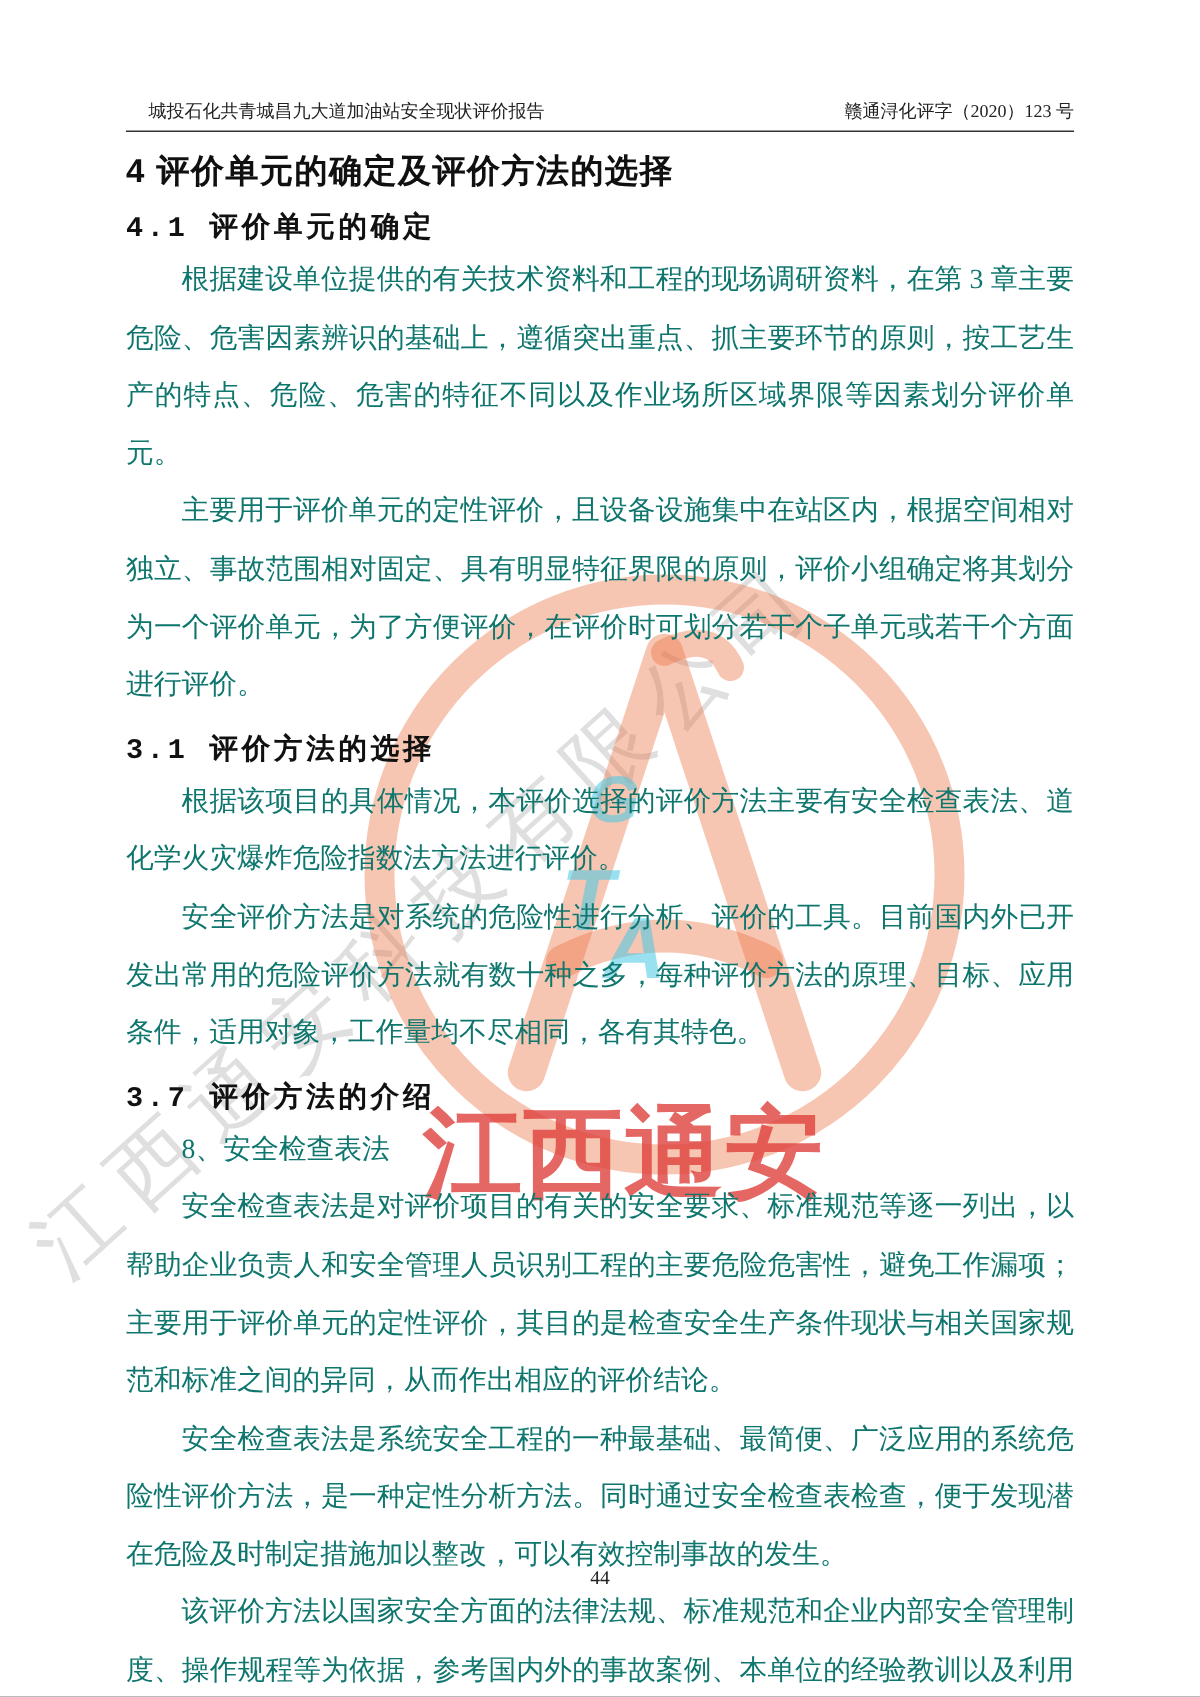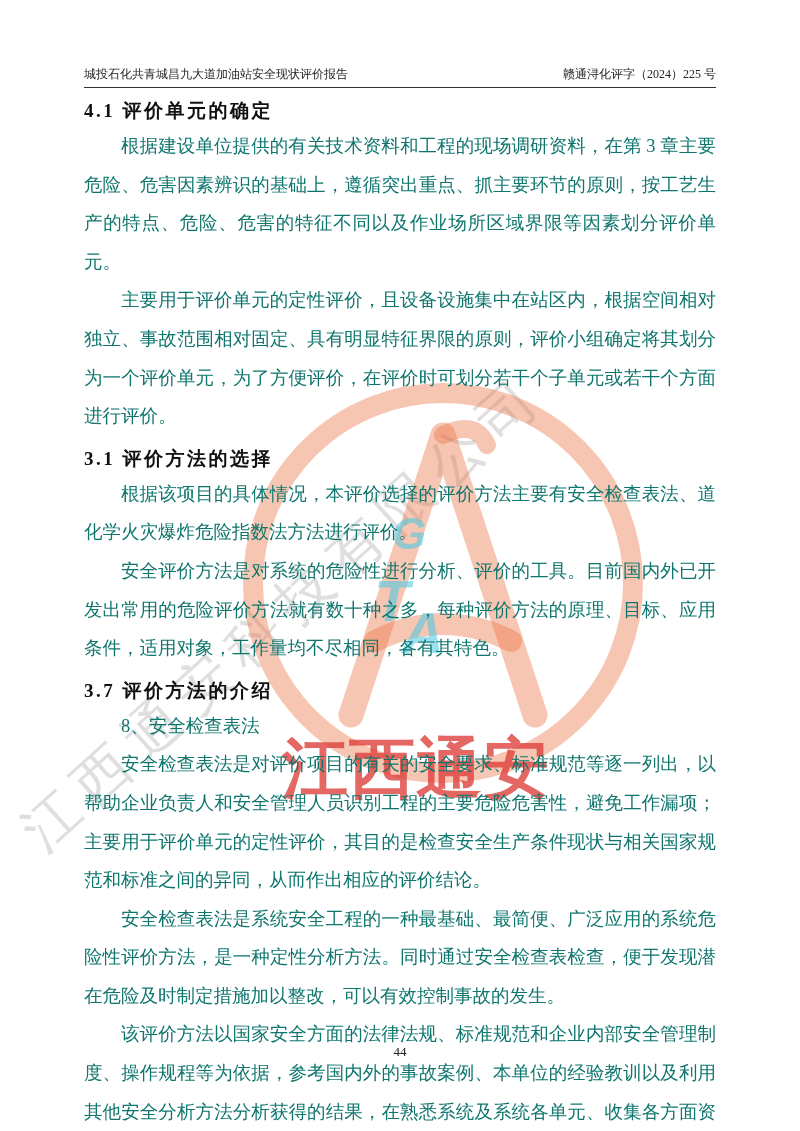--- a/index.html
+++ b/index.html
@@ -40,31 +40,31 @@
     position:absolute;left:6px;top:812px;
     transform:rotate(-42deg);transform-origin:0 0;
     font-size:56px;letter-spacing:12px;white-space:nowrap;
     color:var(--gray-color,rgba(140,140,140,.28));
     font-family:"Liberation Sans","DejaVu Sans",sans-serif;
   }
   
   .content{position:relative;z-index:1;padding:0 84px;}
   .hdr{
     display:flex;justify-content:space-between;align-items:flex-end;
-    padding-top:66px;font-size:12px;line-height:16px;color:#222;
+    padding-top:66px;font-size:12px;line-height:16px;color:#222;margin-left:15px;
   }
   .hdr-rule{border:none;border-top:1.6px solid #333;margin:5px 0 0 0;}
   h1.doc-title{
     margin:11px 0 6px 0;font-size:22px;line-height:30px;color:#101010;
     font-family:"Liberation Sans","DejaVu Sans",sans-serif;
     font-weight:bold;letter-spacing:1px;
   }
   h2.sec{
     margin:9px 0 2px 0;font-size:19px;line-height:28px;color:#111;
-    font-weight:bold;letter-spacing:2.5px;
+    font-weight:bold;letter-spacing:2.5px;font-family:Liberation Mono, monospace;
   }
   p.body{
     margin:0;font-size:18.5px;line-height:38.6px;
     text-align:justify;text-indent:2em;color:#0f766e;
   }
   .footer{
     position:absolute;left:0;right:0;top:1044px;z-index:1;
     text-align:center;font-size:13px;color:#222;
   }
 </style>
@@ -86,24 +86,25 @@
       <span class="l1">G</span>
       <span class="l2">T</span>
       <span class="l3">A</span>
     </div>
     <div class="wm-red">江西通安</div>
   </div>
 
   <div class="content">
     <div class="hdr">
       <span>城投石化共青城昌九大道加油站安全现状评价报告</span>
-      <span>赣通浔化评字（2024）225 号</span>
+      <span>赣通浔化评字（2020）123 号</span>
     </div>
     <hr class="hdr-rule">
 
+    <h1 class="doc-title">4 评价单元的确定及评价方法的选择</h1>
 
     <h2 class="sec">4.1 评价单元的确定</h2>
     <p class="body">根据建设单位提供的有关技术资料和工程的现场调研资料，在第 3 章主要危险、危害因素辨识的基础上，遵循突出重点、抓主要环节的原则，按工艺生产的特点、危险、危害的特征不同以及作业场所区域界限等因素划分评价单元。</p>
     <p class="body">主要用于评价单元的定性评价，且设备设施集中在站区内，根据空间相对独立、事故范围相对固定、具有明显特征界限的原则，评价小组确定将其划分为一个评价单元，为了方便评价，在评价时可划分若干个子单元或若干个方面进行评价。</p>
 
     <h2 class="sec">3.1 评价方法的选择</h2>
     <p class="body">根据该项目的具体情况，本评价选择的评价方法主要有安全检查表法、道化学火灾爆炸危险指数法方法进行评价。</p>
     <p class="body">安全评价方法是对系统的危险性进行分析、评价的工具。目前国内外已开发出常用的危险评价方法就有数十种之多，每种评价方法的原理、目标、应用条件，适用对象，工作量均不尽相同，各有其特色。</p>
 
     <h2 class="sec">3.7 评价方法的介绍</h2>

